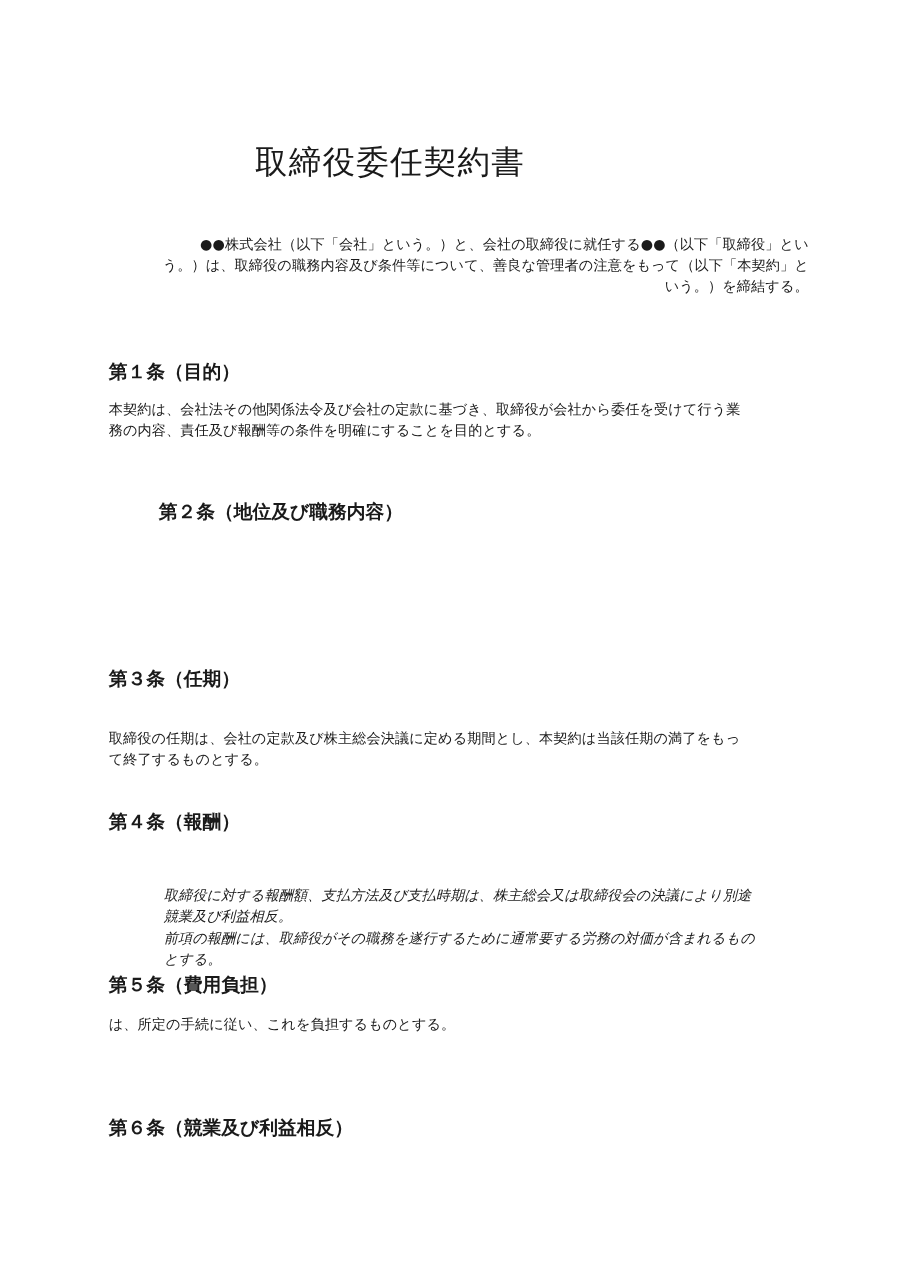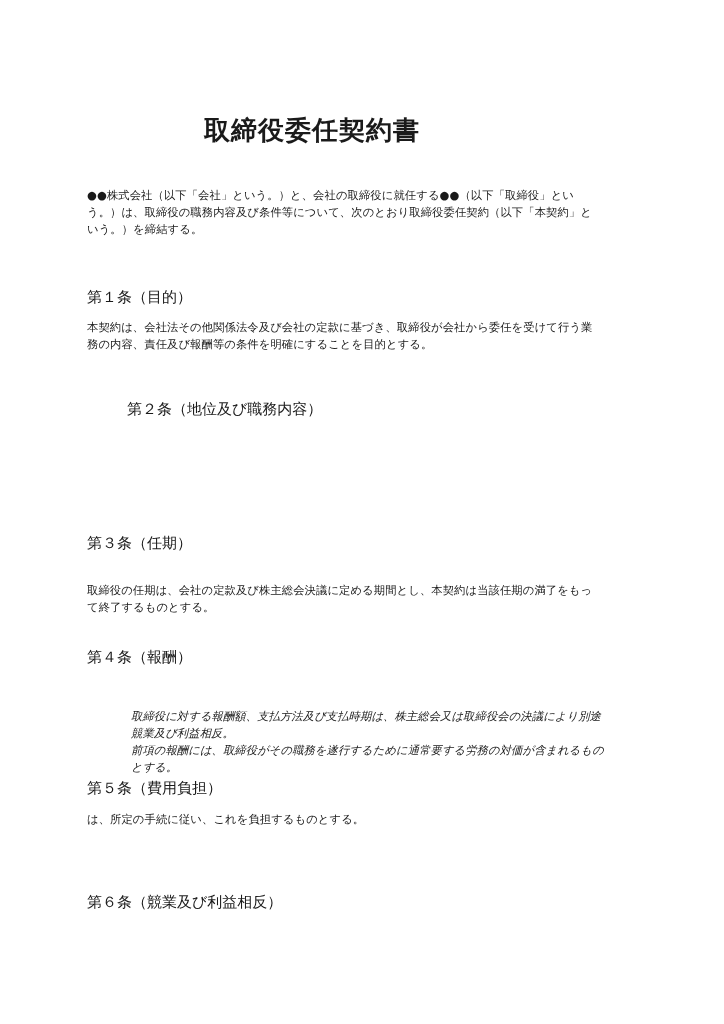--- a/index.html
+++ b/index.html
@@ -4,43 +4,43 @@
 <style>
   html, body { margin: 0; padding: 0; background: #ffffff; }
   body {
     width: 724px; height: 1024px; overflow: hidden; position: relative;
     font-family: "DejaVu Sans", "Liberation Sans", sans-serif;
     color: #1a1a1a;
   }
   .page { position: absolute; left: 0; top: 0; width: 724px; height: 1024px; }
   .title {
     position: absolute; left: 0; width: 624px; top: 112px;
-    text-align: center; font-size: 26px; font-weight: bold; letter-spacing: 1px;
+    text-align: center; font-size: 26px; font-weight: normal; letter-spacing: 1px;
     line-height: 36px;
   }
   .para {
     position: absolute; left: 87px; width: 560px;
     font-size: 11.3px; line-height: 17px; letter-spacing: 0.1px;
   }
   .para.indent { left: 131px; width: 516px; }
   .heading {
-    position: absolute; left: 87px; font-size: 15px; font-weight: normal; line-height: 22px;
+    position: absolute; left: 87px; font-size: 15px; font-weight: bold; line-height: 22px;
   }
   .line { display: block; white-space: nowrap; }
 </style>
 </head>
 <body>
 
 <div class="page">
 
   <div class="title">取締役委任契約書</div>
 
-  <div class="para" style="top:187px;">
+  <div class="para" style="top:187px;text-align:right;">
     <span class="line">●●株式会社（以下「会社」という。）と、会社の取締役に就任する●●（以下「取締役」とい</span>
-    <span class="line">う。）は、取締役の職務内容及び条件等について、次のとおり取締役委任契約（以下「本契約」と</span>
+    <span class="line">う。）は、取締役の職務内容及び条件等について、善良な管理者の注意をもって（以下「本契約」と</span>
     <span class="line">いう。）を締結する。</span>
   </div>
 
   <div class="heading" style="top:286px;">第１条（目的）</div>
   <div class="para" style="top:319px;">
     <span class="line">本契約は、会社法その他関係法令及び会社の定款に基づき、取締役が会社から委任を受けて行う業</span>
     <span class="line">務の内容、責任及び報酬等の条件を明確にすることを目的とする。</span>
   </div>
 
   <div class="heading" style="top:398px;margin-left:40px;">第２条（地位及び職務内容）</div>

